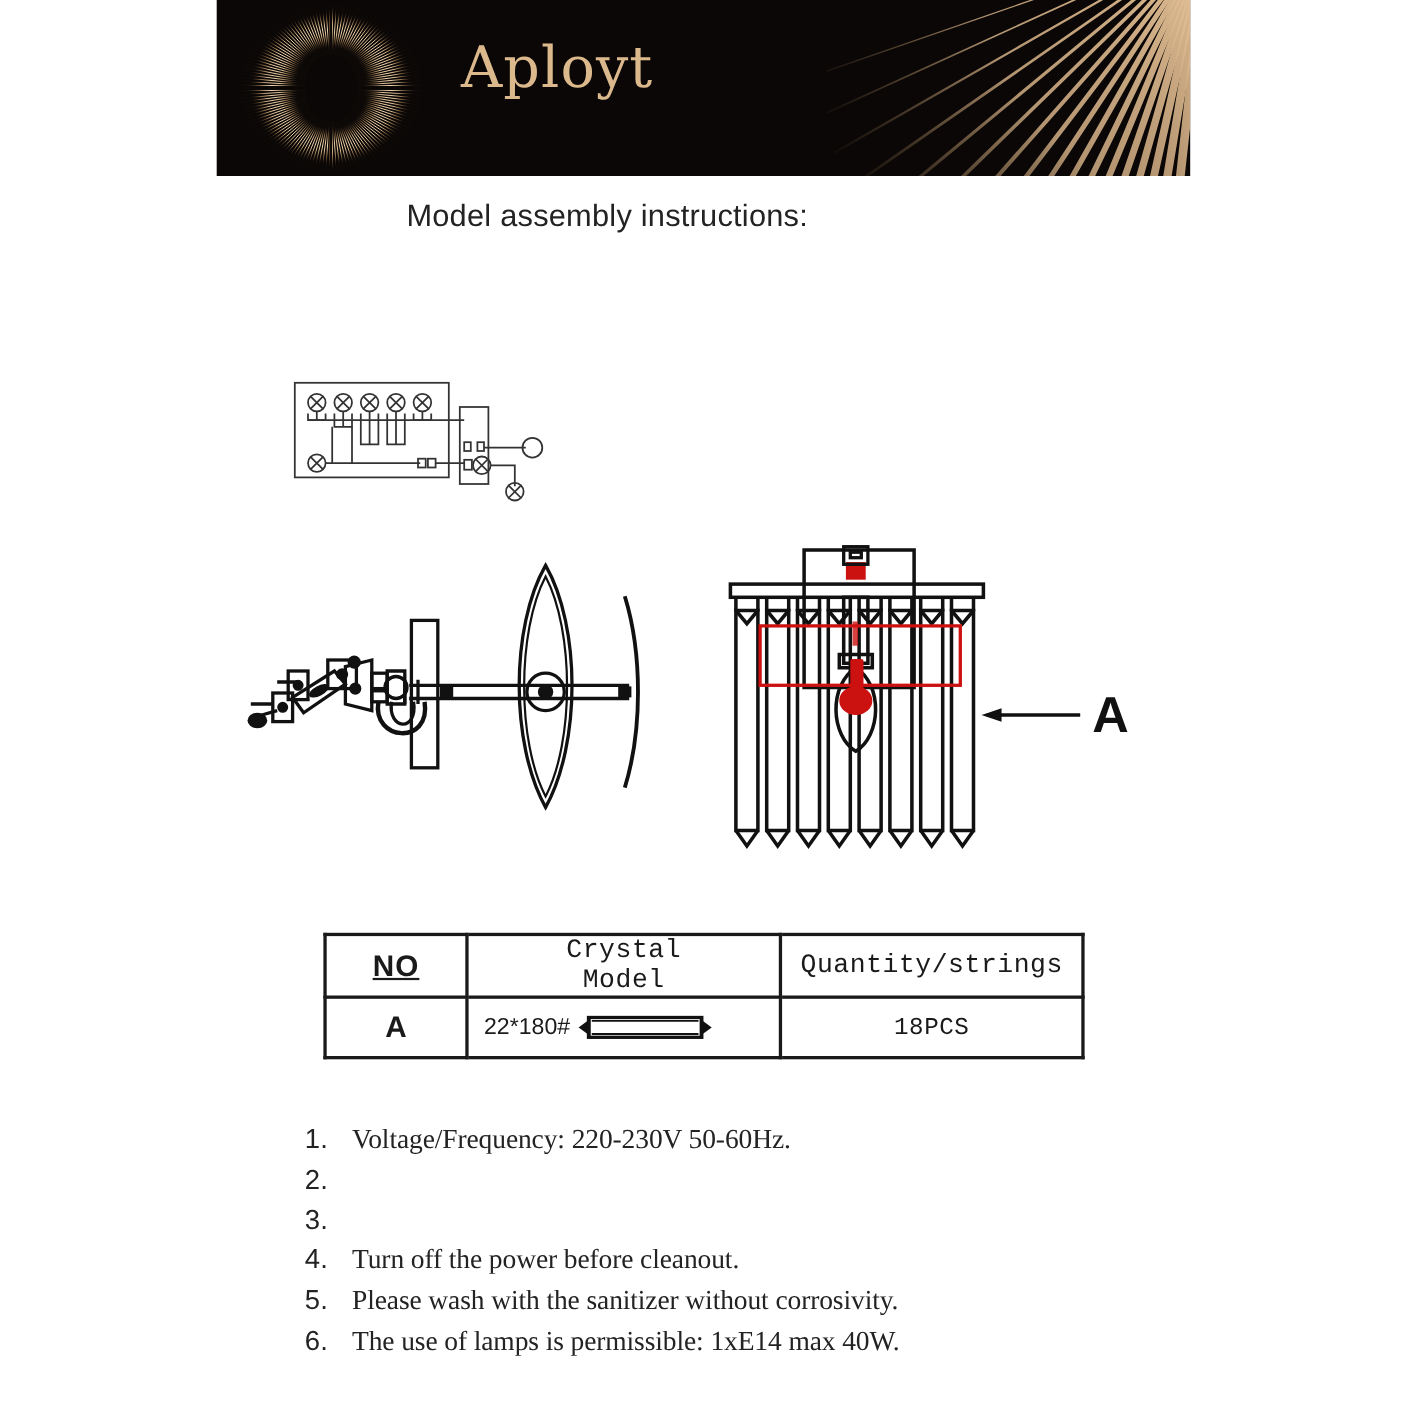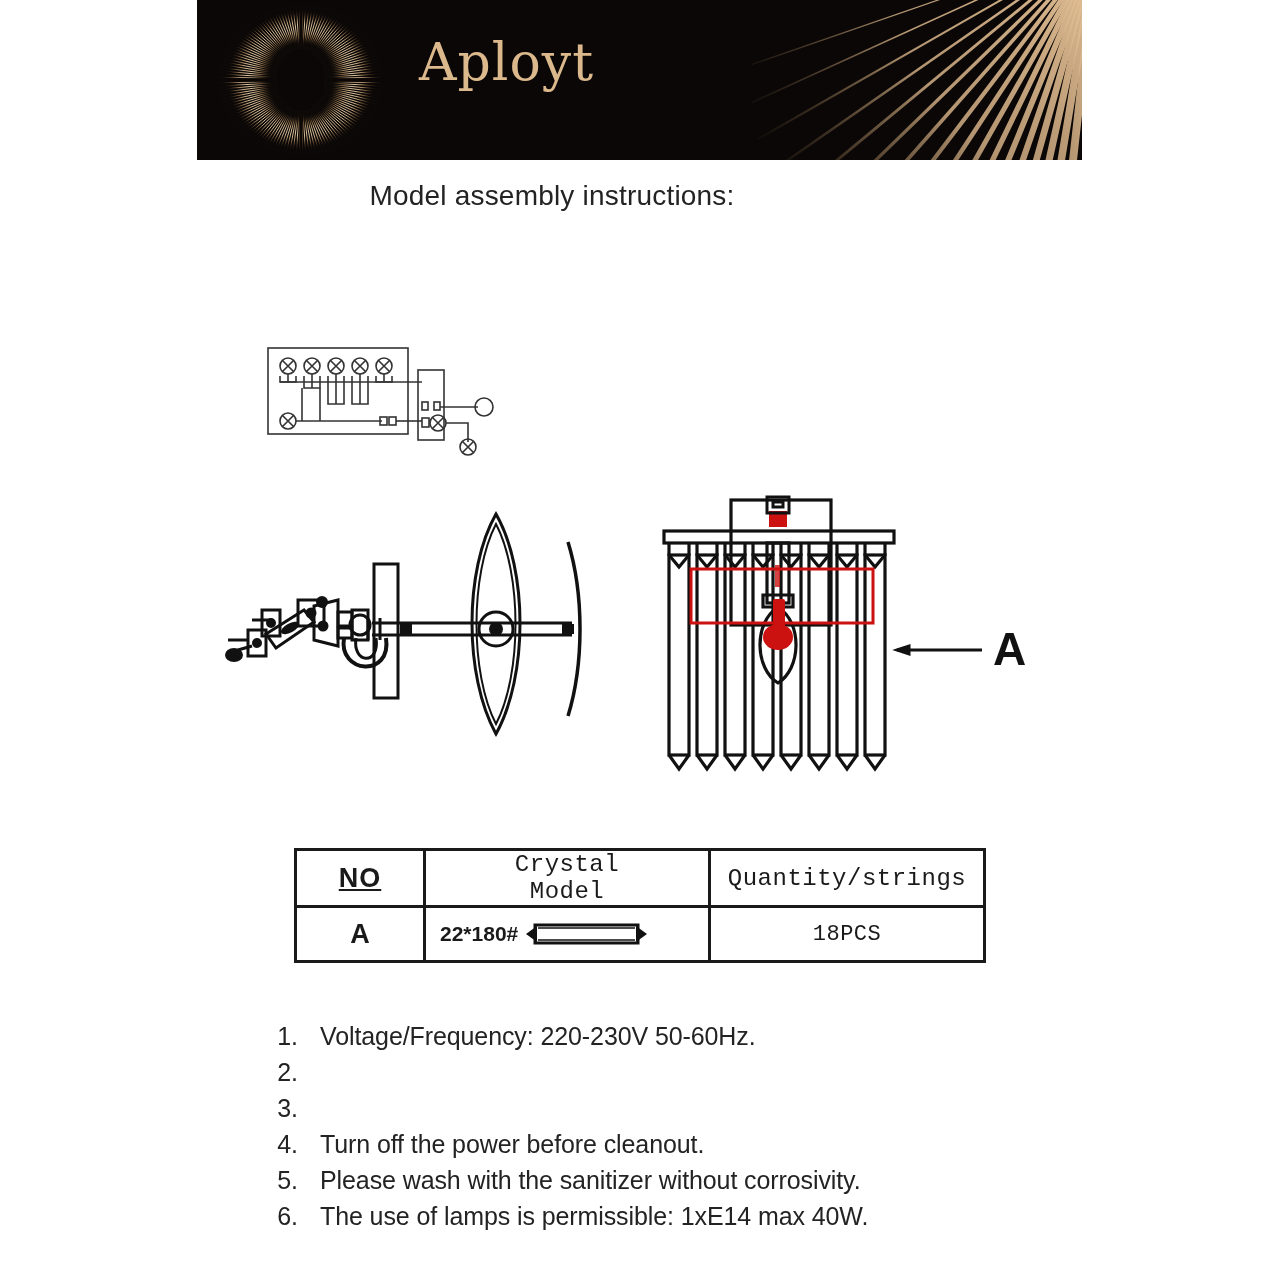--- a/index.html
+++ b/index.html
@@ -127,21 +127,21 @@
     font-size: 24px;
     letter-spacing: 0.5px;
   }
   .td-no {
     font-family: "Liberation Sans", sans-serif;
     font-weight: bold;
     font-size: 27px;
   }
   .td-model {
     font-family: "Liberation Sans", sans-serif;
-    font-weight: bold;
+    font-weight: normal;
     font-size: 21px;
     padding-left: 14px !important;
     text-align: left;
   }
   .model-cell-inner {
     display: flex;
     align-items: center;
     gap: 6px;
   }
   .td-qty {
@@ -174,20 +174,21 @@
     text-align: right;
     font-size: 25px;
     color: #232323;
     flex: 0 0 46px;
   }
   .note-text {
     font-size: 25px;
     color: #232323;
     padding-left: 22px;
     letter-spacing: -0.1px;
+    font-family: Liberation Serif, serif;
   }
 </style>
 </head>
 <body>
 
 <div id="header-banner">
 
   <svg id="logo-sunburst" viewBox="0 0 168 152" xmlns="http://www.w3.org/2000/svg">
     <defs>
       <radialGradient id="rayFade" cx="50%" cy="50%" r="50%">

